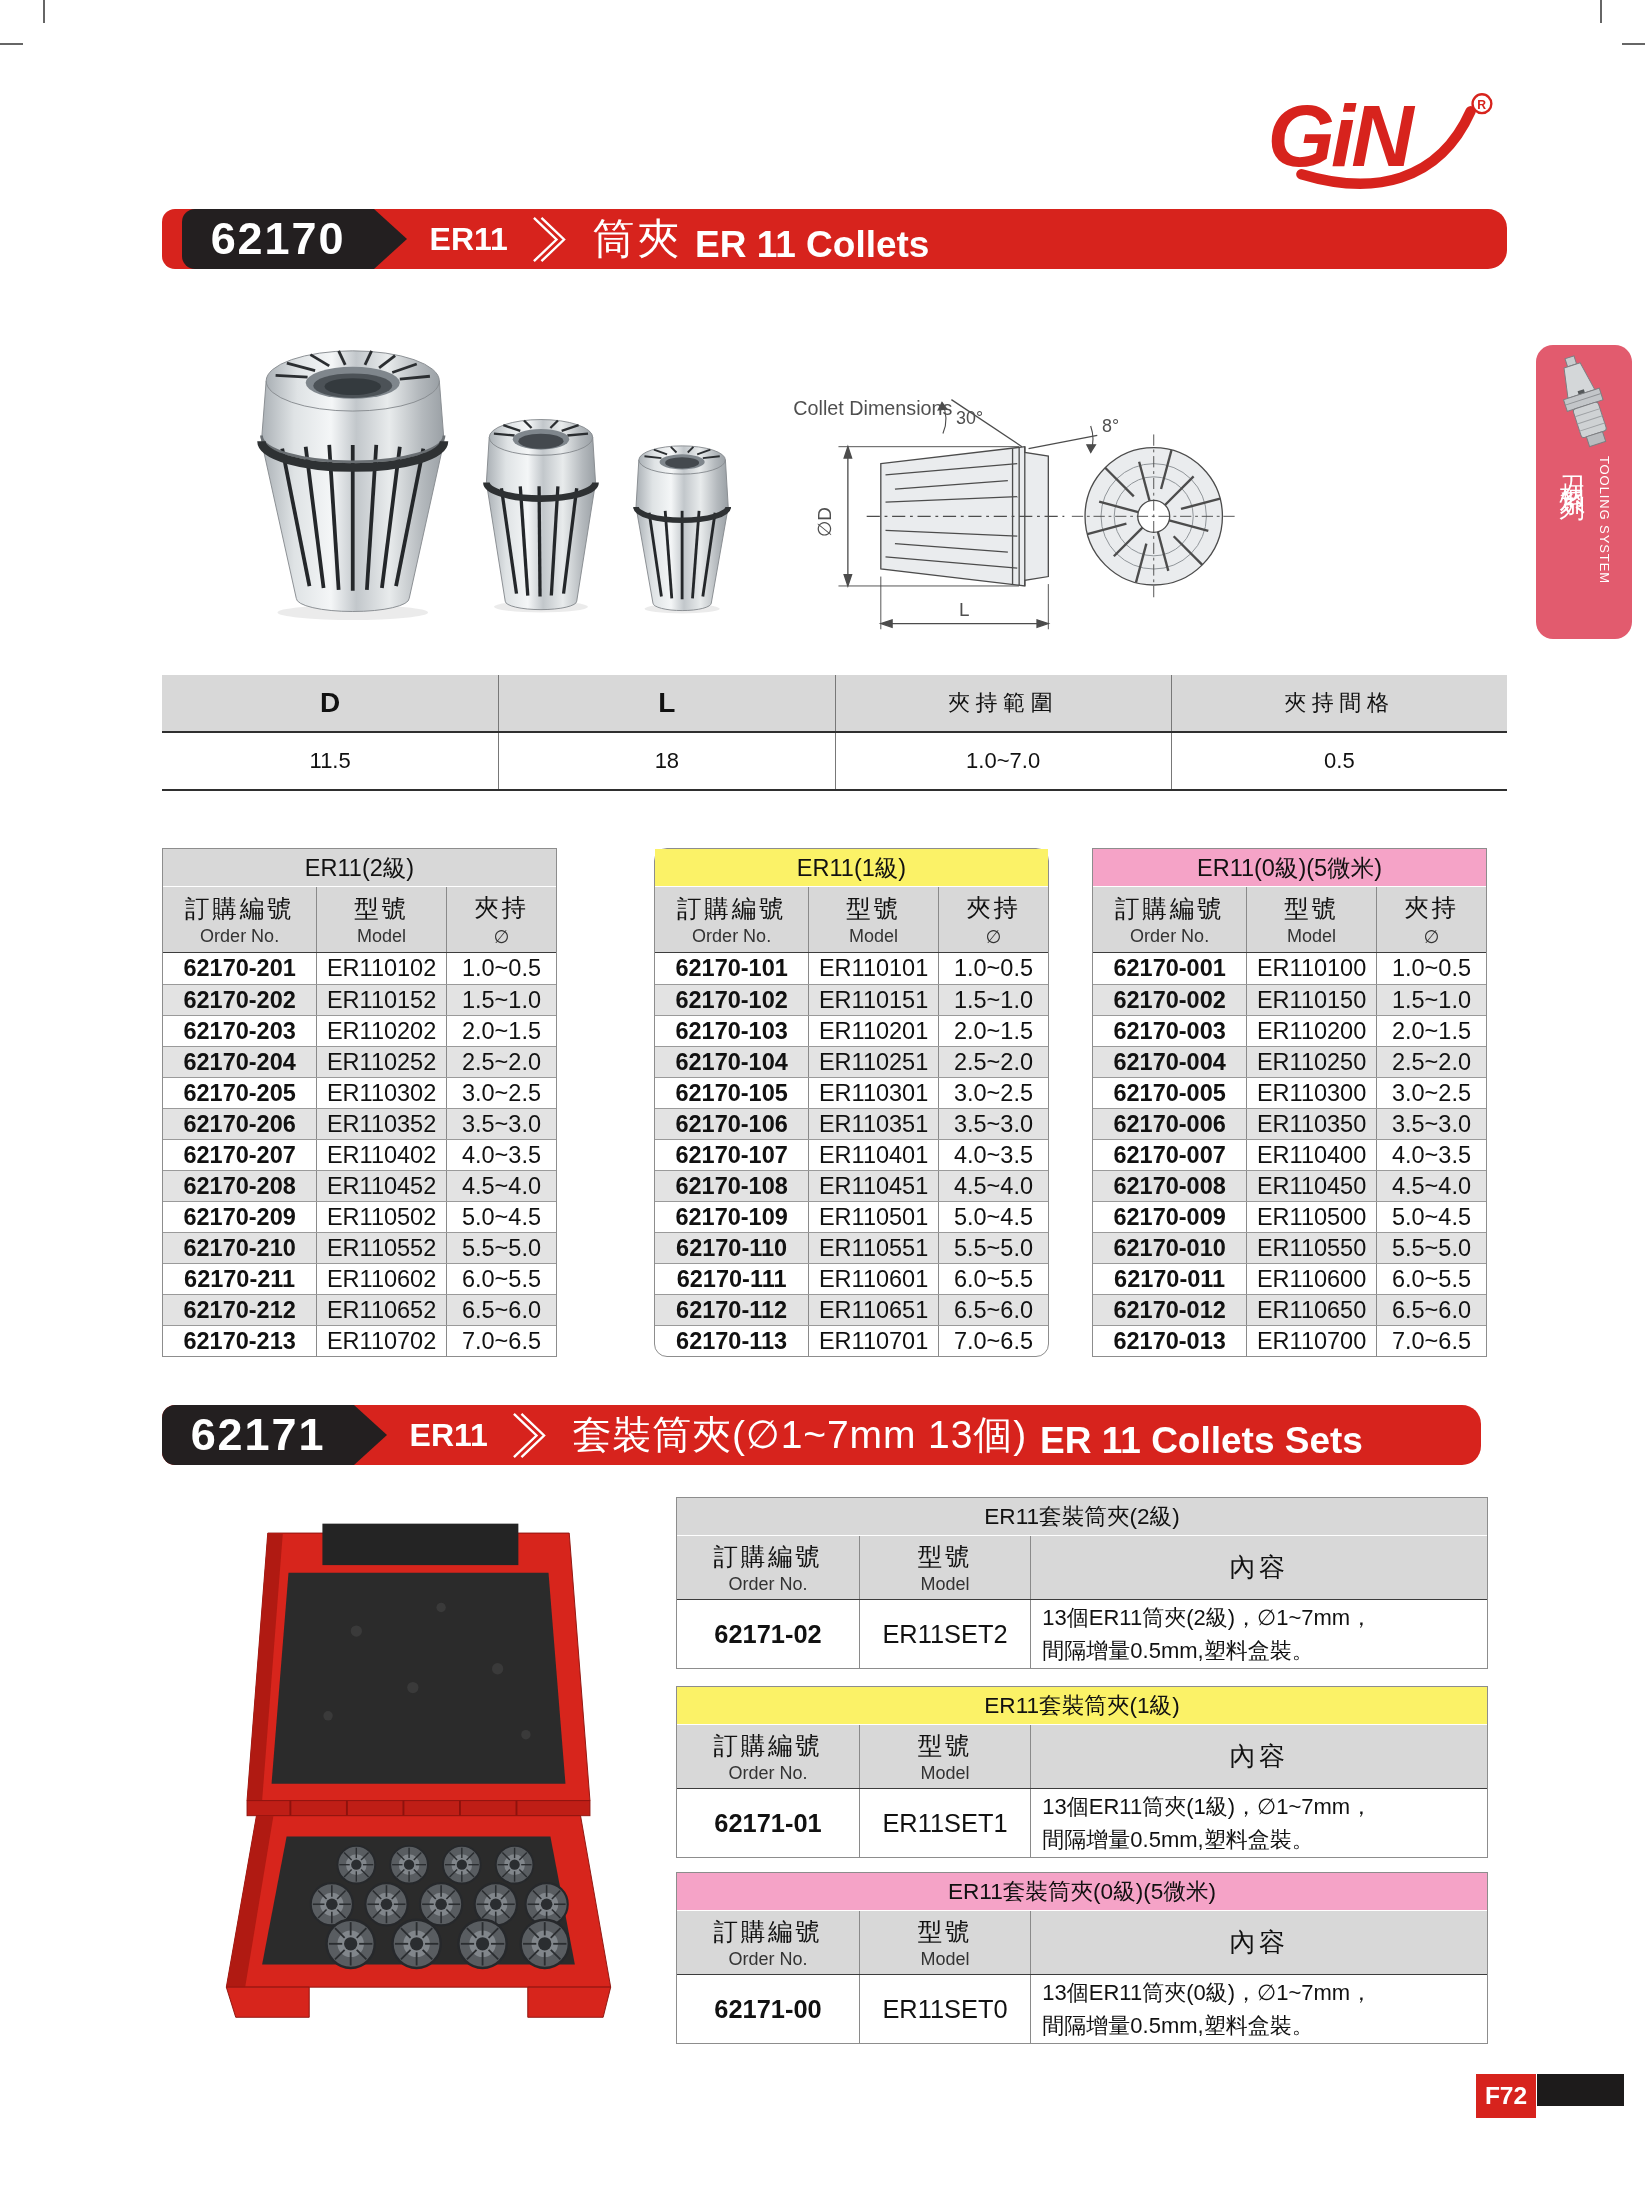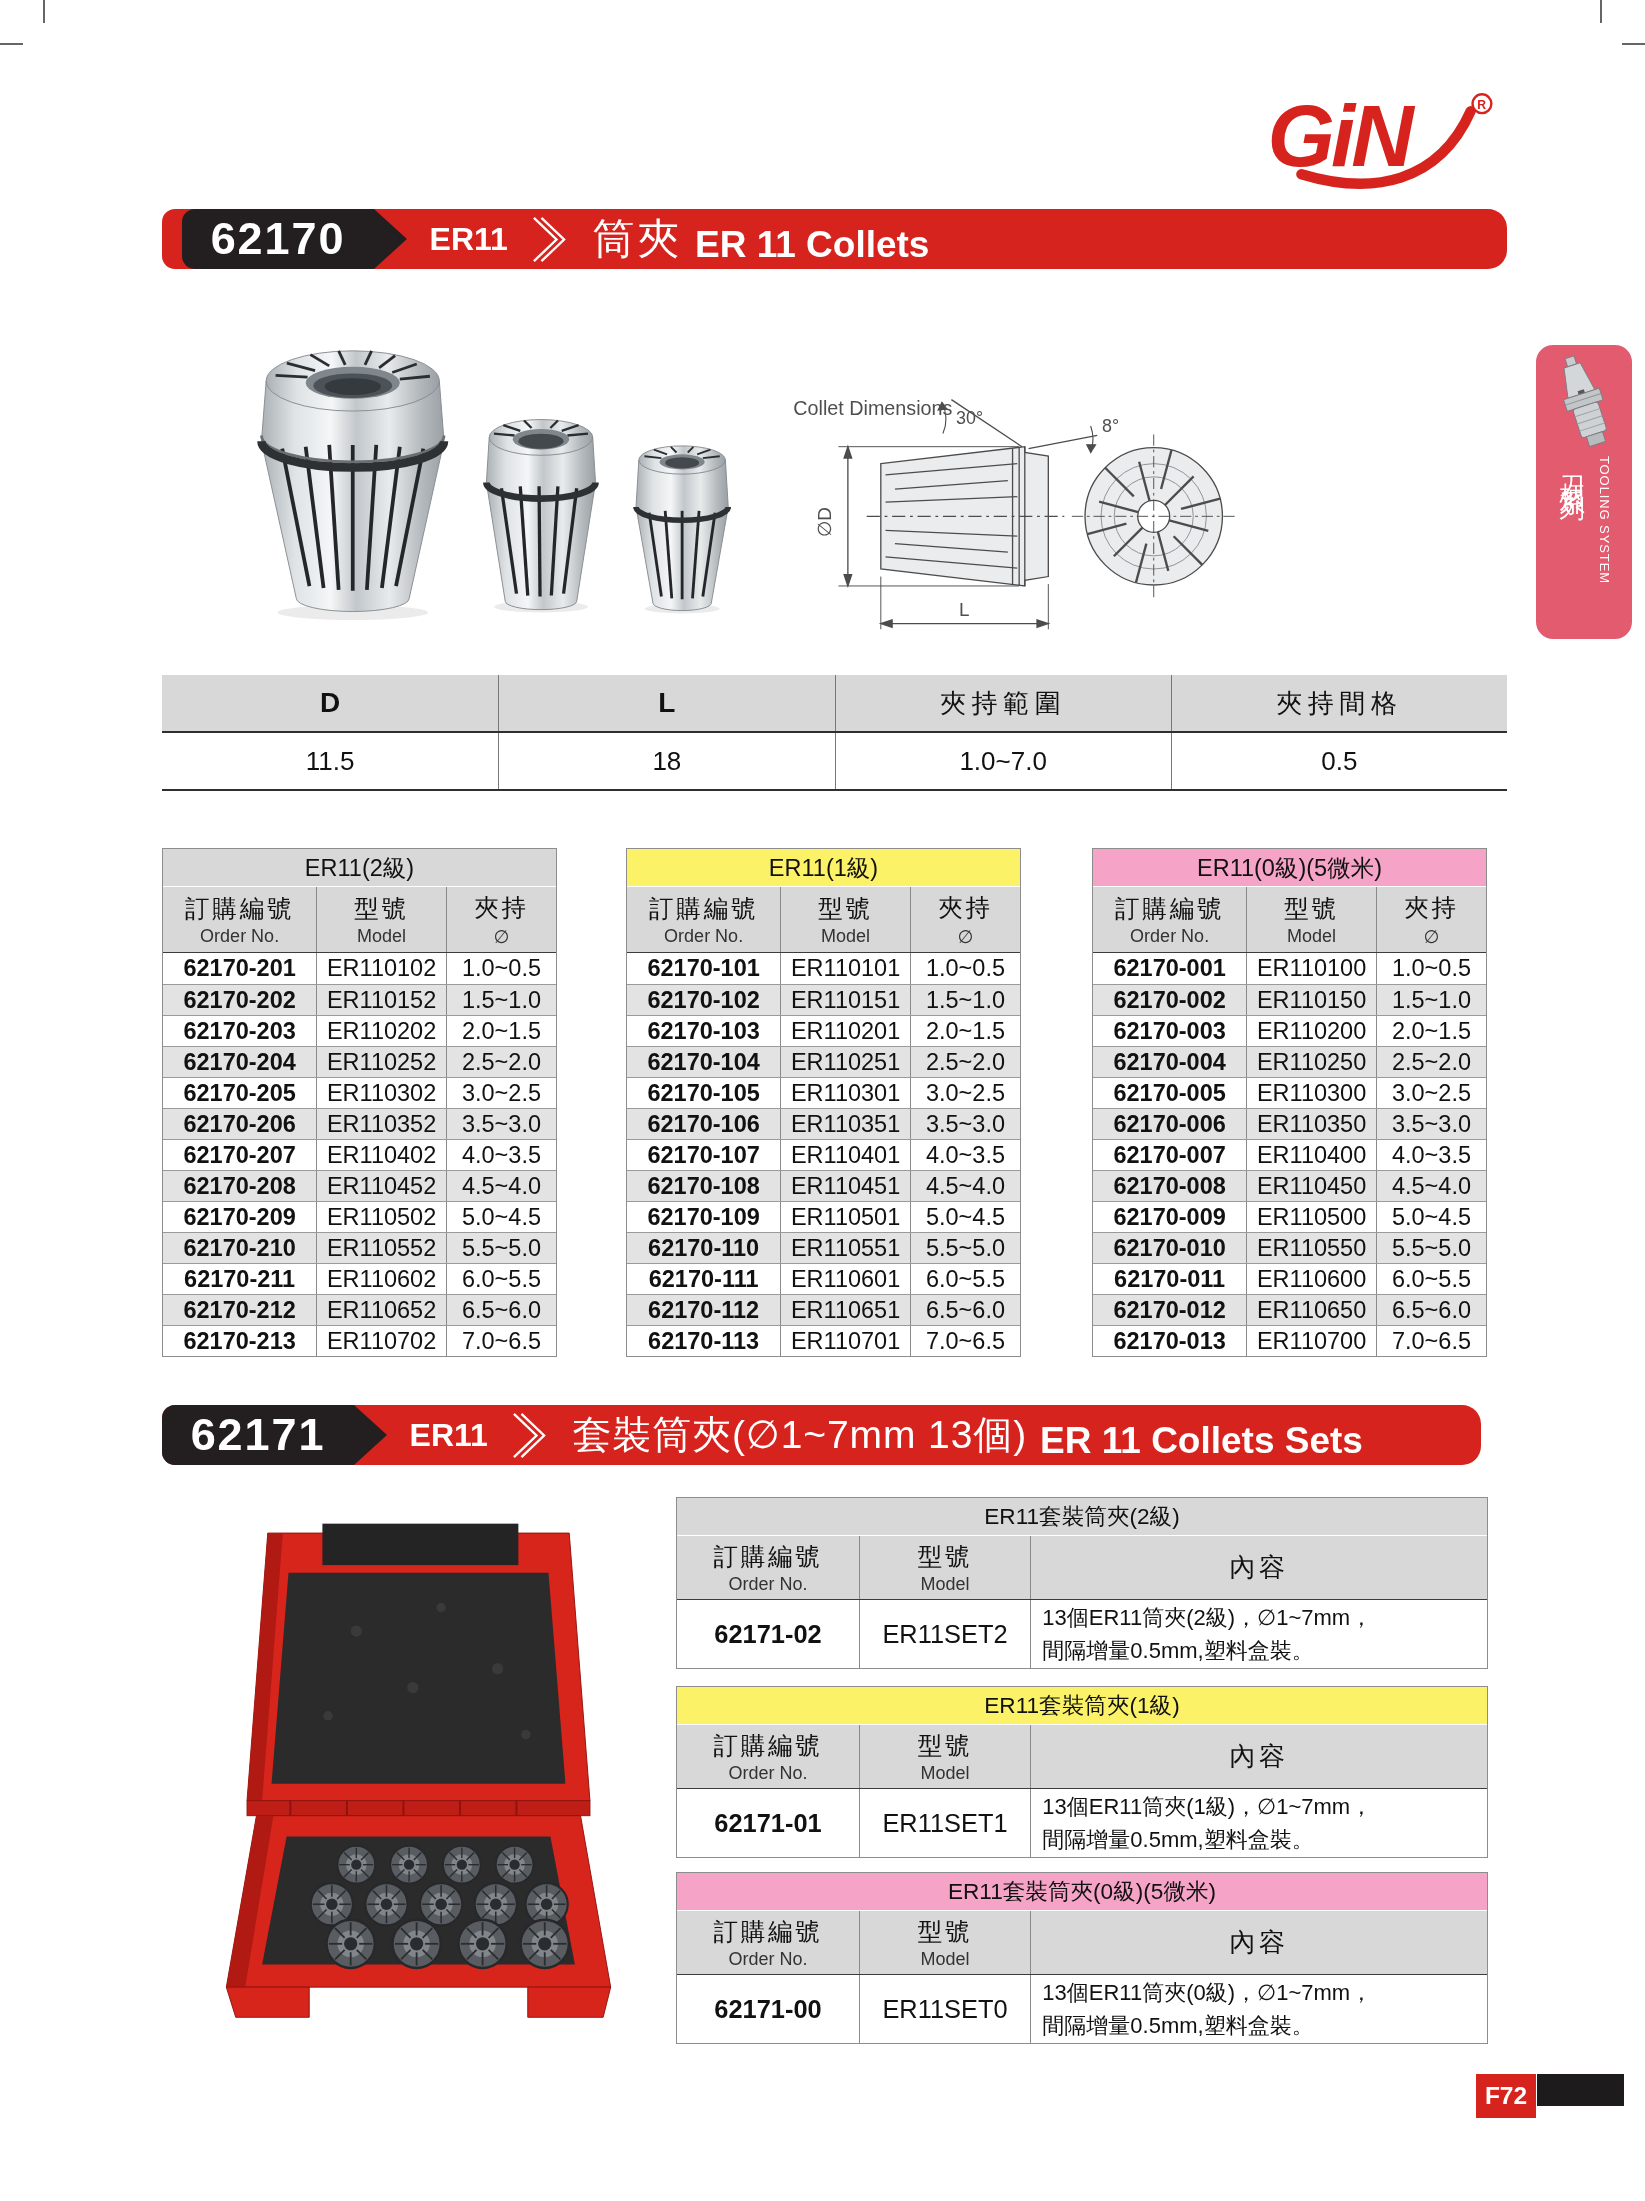--- a/index.html
+++ b/index.html
@@ -26,21 +26,21 @@
   .bseries { margin-left:22.6px; font-size:32px; font-weight:bold; color:#fff; flex:none; }
   .bchev { margin-left:24.5px; flex:none; }
   .bzh { margin-left:26px; font-size:42px; color:#fff; letter-spacing:2.8px; white-space:nowrap; }
   .banner2 .bzh { font-size:39px; letter-spacing:0.9px; }
   .ben { margin-left:13px; margin-top:11.3px; font-size:37px; font-weight:bold; color:#fff; white-space:nowrap; }
   
   .dimtable { position:absolute; left:162px; top:675px; width:1345px; }
   .dimhead, .dimrow { display:flex; height:58px; }
   .dimhead { background:#d8d8d8; border-bottom:2.8px solid #2f2f2f; }
   .dimrow  { background:#fff; border-bottom:2.8px solid #2f2f2f; }
-  .dimcell { width:25%; display:flex; align-items:center; justify-content:center; font-size:26px; }
+  .dimcell { width:25%; display:flex; align-items:center; justify-content:center; font-size:22px; }
   .dimcell + .dimcell { border-left:1.9px solid #787878; }
   .dimhead .dimcell.lat { font-weight:bold; font-size:28px; }
   .dimhead .dimcell.zh  { letter-spacing:5.6px; }
   
   .ptable { position:absolute; top:848px; width:395px; border:0.9px solid #8d8d8d; background:#fff; }
   .ptitle { height:38px; line-height:38px; text-align:center; font-size:23.5px; border-bottom:1.9px solid #ffffff; }
   .phead { display:flex; height:66px; background:#d8d8d8; border-bottom:1.9px solid #3c3c3c; }
   .ph { display:flex; flex-direction:column; align-items:center; justify-content:center; }
   .colA { width:39%; } .colB { width:33%; } .colC { width:28%; }
   .colB, .colC { border-left:0.9px solid #8a8a8a; }
@@ -360,21 +360,21 @@
           <div class="tcell colC">6.5~6.0</div>
         </div>
         <div class="trow">
           <div class="tcell colA">62170-213</div>
           <div class="tcell colB">ER110702</div>
           <div class="tcell colC">7.0~6.5</div>
         </div>
       </div>
   </div>
 
-  <div class="ptable" style="left:626px;">
+  <div class="ptable" style="left:654px;border-radius:13px;">
     <div class="ptitle" style="background: rgb(251, 242, 103);">ER11(1級)</div>
     <div class="phead">
       <div class="ph colA">
           <span class="zh">訂購編號</span>
           <span class="en">Order No.</span>
         </div>
       <div class="ph colB">
           <span class="zh">型號</span>
           <span class="en">Model</span>
         </div>

